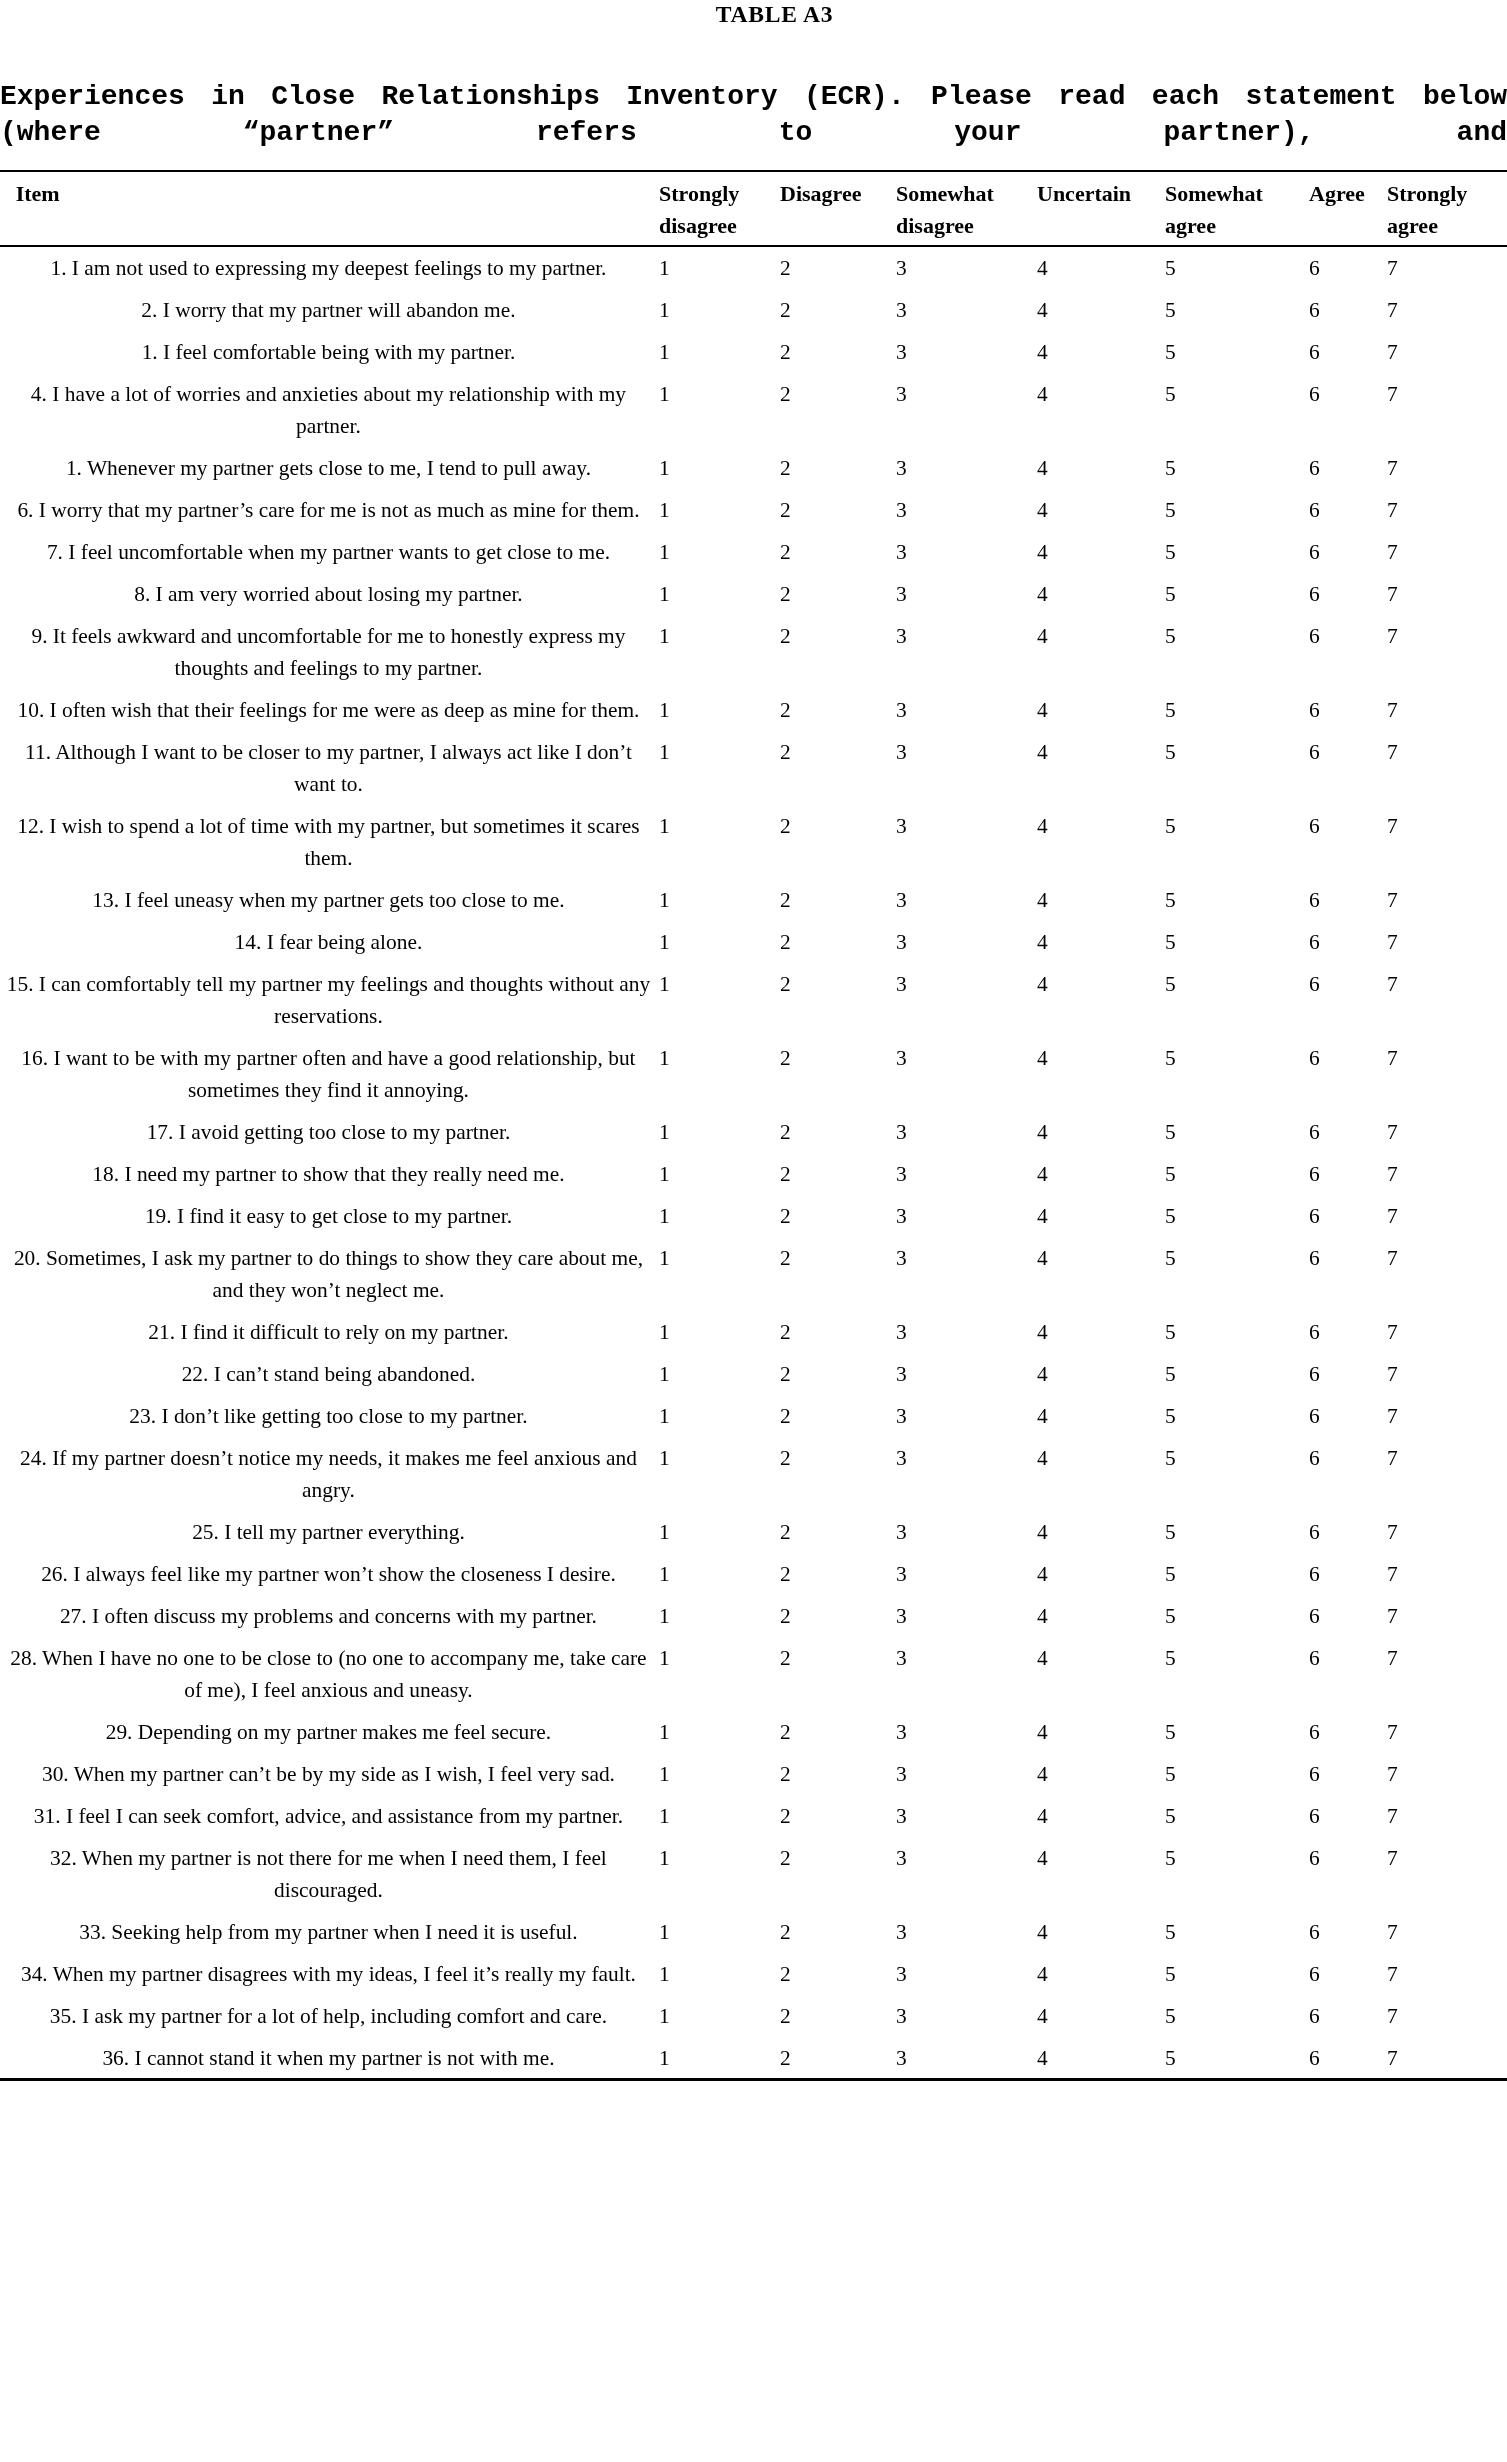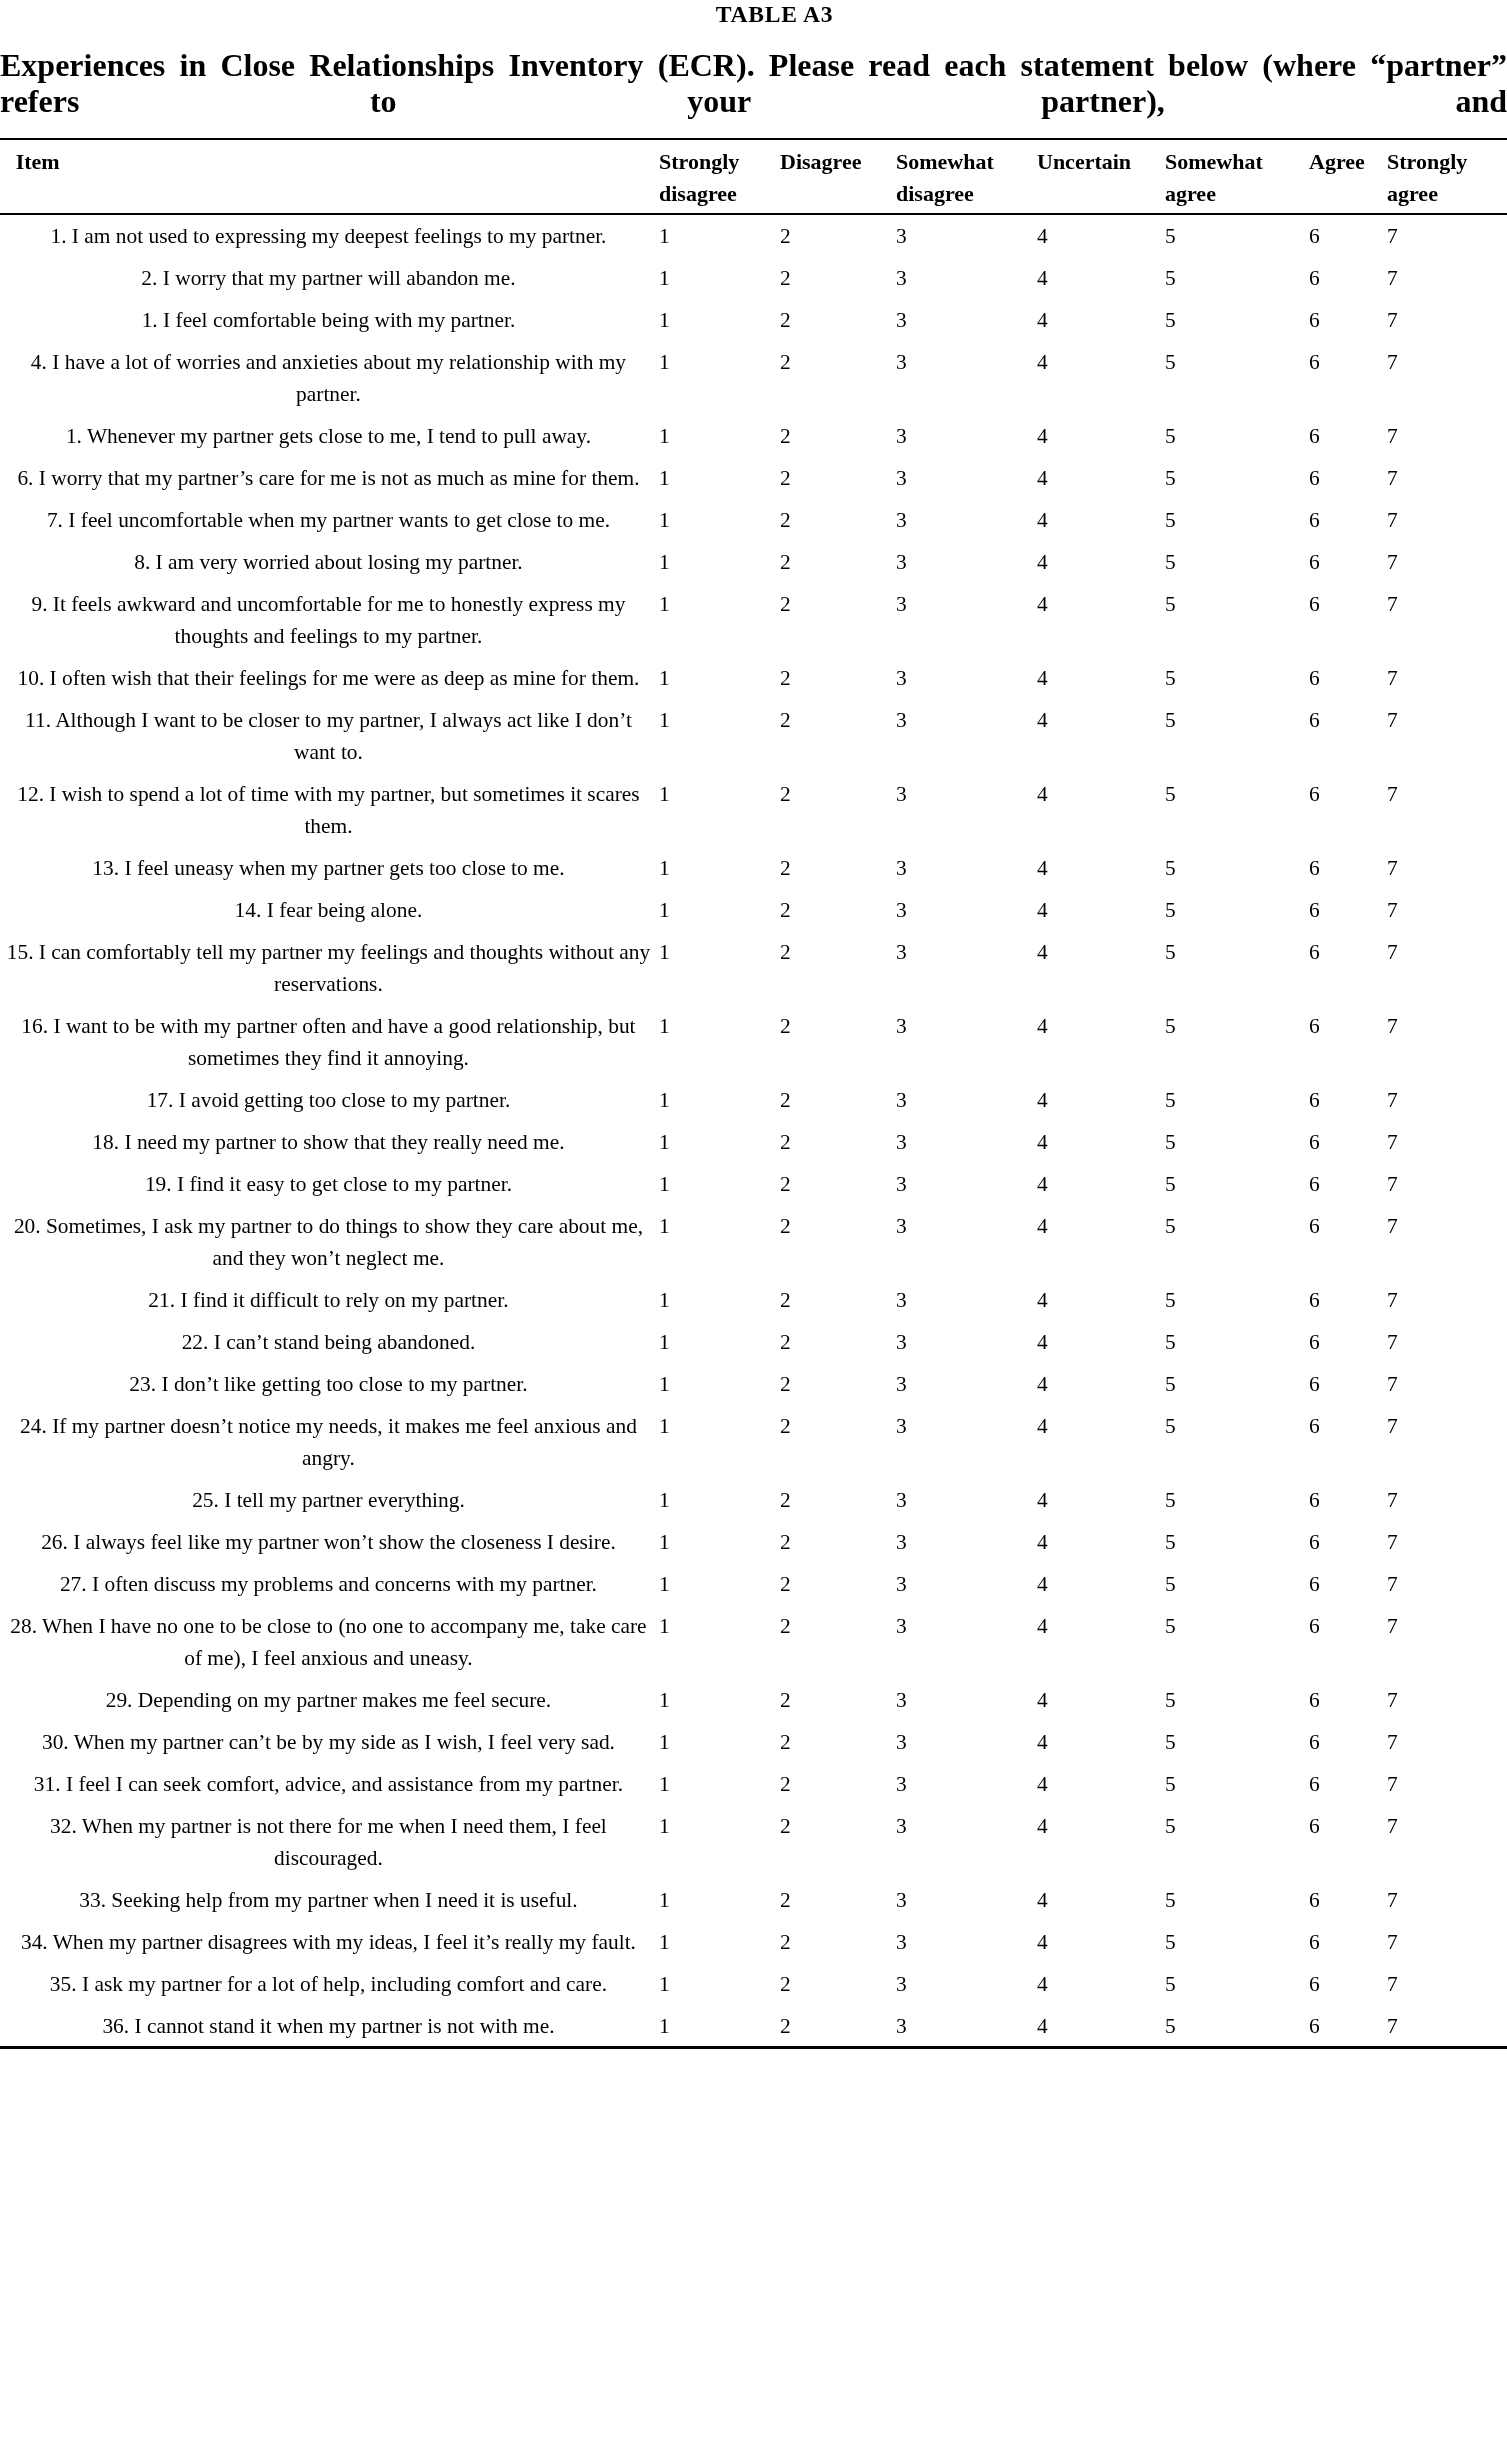--- a/index.html
+++ b/index.html
@@ -20,24 +20,25 @@
   .doc-title {
     margin-top: 1.4px;
     text-align: center;
     font-size: 23.6px;
     font-weight: bold;
     letter-spacing: 0.7px;
     line-height: 26px;
     padding-left: 42px;
   }
   .caption {
-    margin-top: 20px;
-    font-size: 32px;
+    margin-top: 52px;
+    font-size: 28px;
     font-weight: bold;
     line-height: 36px;
+    font-family: Liberation Mono, monospace;
   }
   .caption .line1 {
     text-align: justify;
     text-align-last: justify;
   }
   .caption .line2 {
     text-align: left;
   }
   table.ecr {
     margin-top: 18.6px;

